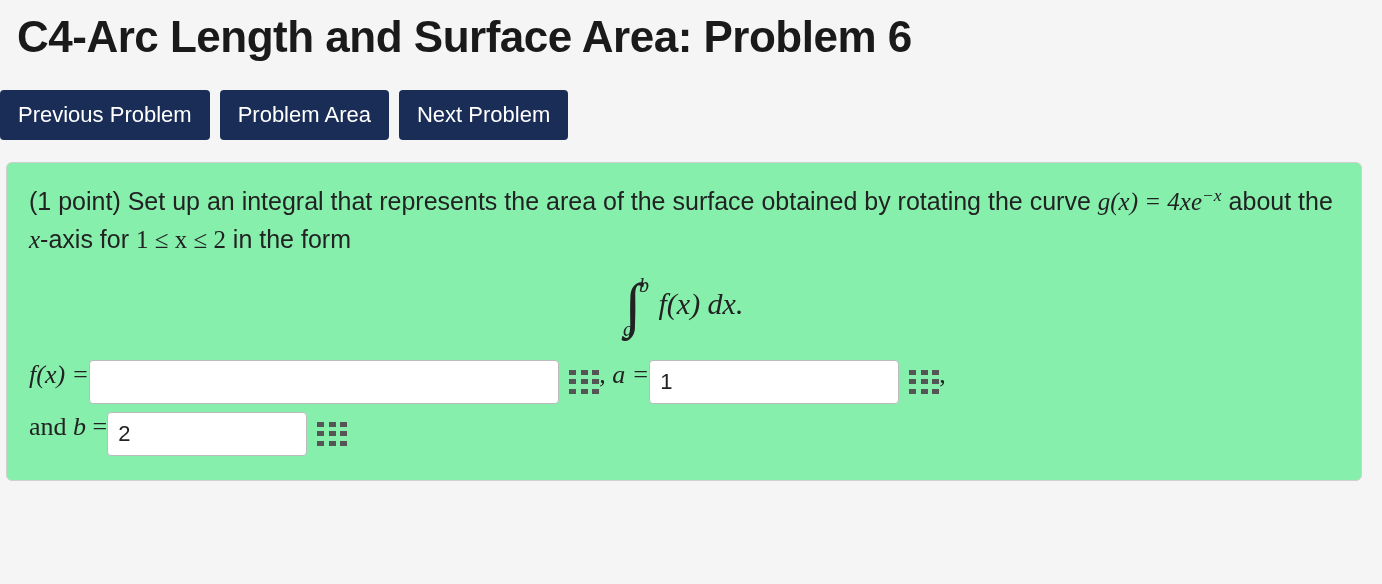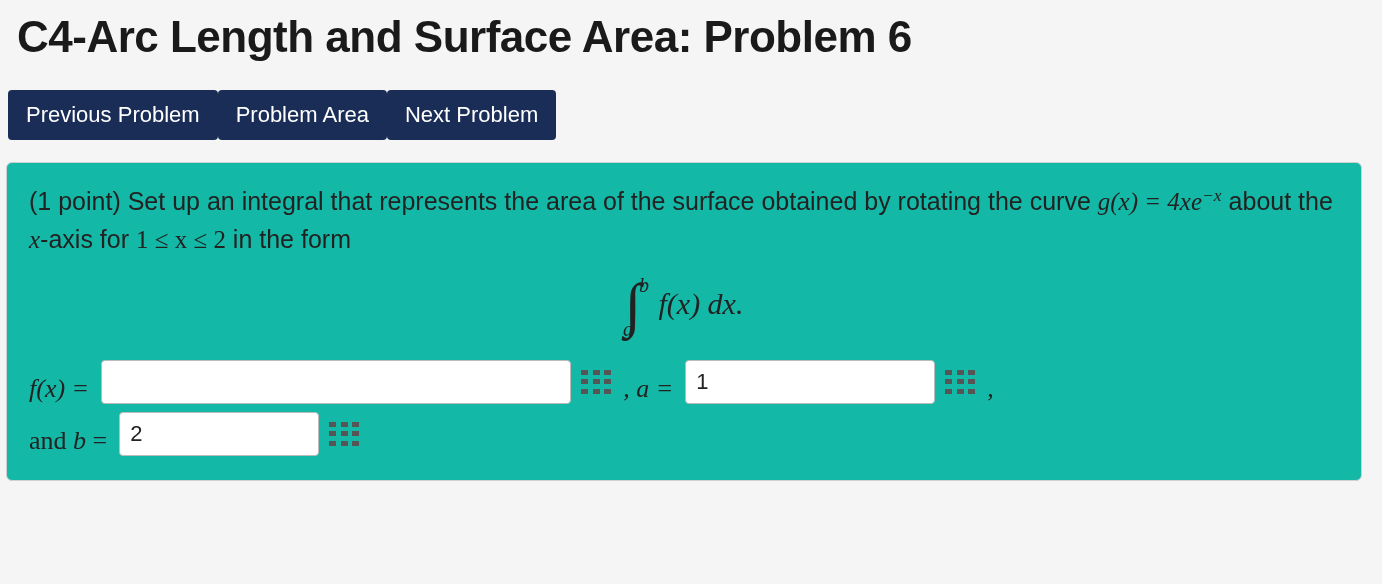--- a/index.html
+++ b/index.html
@@ -13,36 +13,37 @@
   }
   .page-title {
     font-size: 44px;
     font-weight: 700;
     color: #1a1a1a;
     padding: 12px 0 28px 17px;
     letter-spacing: -0.5px;
   }
   .nav-row {
     display: flex;
-    padding: 0 0 22px 8px;
+    gap: 10px;
+    padding: 0 0 22px 0;
   }
   .nav-btn {
     background: #1a2d57;
     color: #fff;
     border: none;
     font-size: 22px;
     padding: 12px 18px;
     border-radius: 4px;
     cursor: pointer;
     font-family: inherit;
   }
   .problem-box {
     border: 1px solid #d0d0d0;
     border-radius: 6px;
-    background: #14b8a6;
+    background: #86efac;
     padding: 20px 22px 24px 22px;
     margin-left: 6px;
     margin-right: 20px;
   }
   .problem-text {
     font-size: 25px;
     line-height: 1.45;
     color: #222;
   }
   .math-i { font-family: 'Times New Roman', serif; font-style: italic; }
@@ -64,23 +65,23 @@
   .int-bounds {
     display: inline-block;
     vertical-align: middle;
     line-height: 1;
   }
   .int-b { font-style: italic; font-size: 20px; display:block; position: relative; top:-12px; left:-2px;}
   .int-a { font-style: italic; font-size: 20px; display:block; position: relative; top:12px; left:-18px;}
   .int-body { font-style: italic; }
   .answer-row {
     display: flex;
-    align-items: flex-end;
+    align-items: flex-start;
     flex-wrap: wrap;
-    gap: 12px;
+    gap: 0;
     font-size: 26px;
     font-family: 'Times New Roman', serif;
   }
   .answer-row .label { font-style: italic; }
   .field-wrap {
     display: inline-flex;
     align-items: center;
     gap: 10px;
   }
   input.answer-input {

